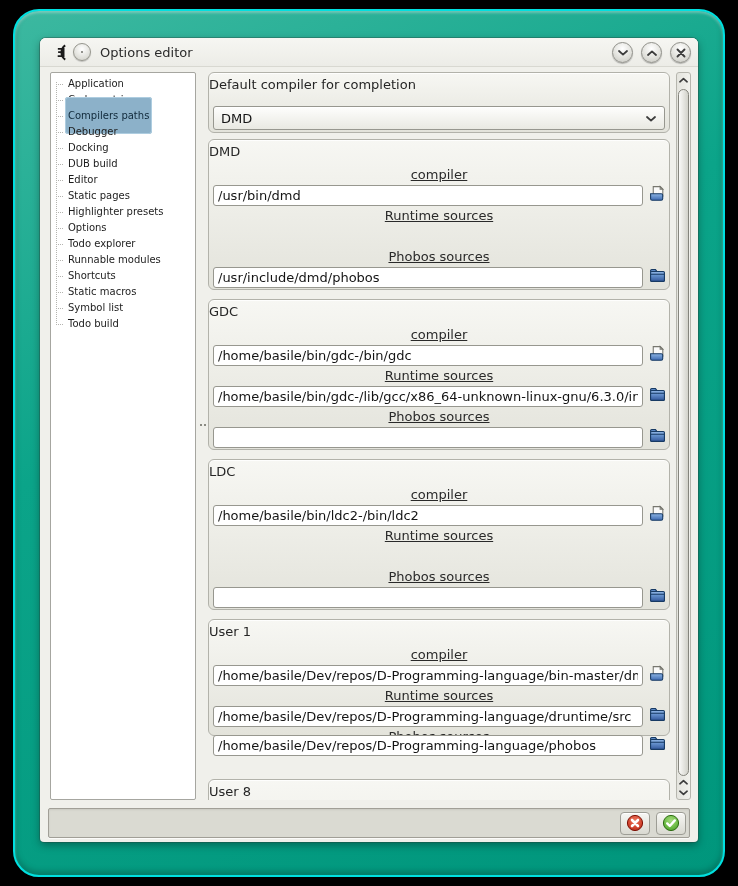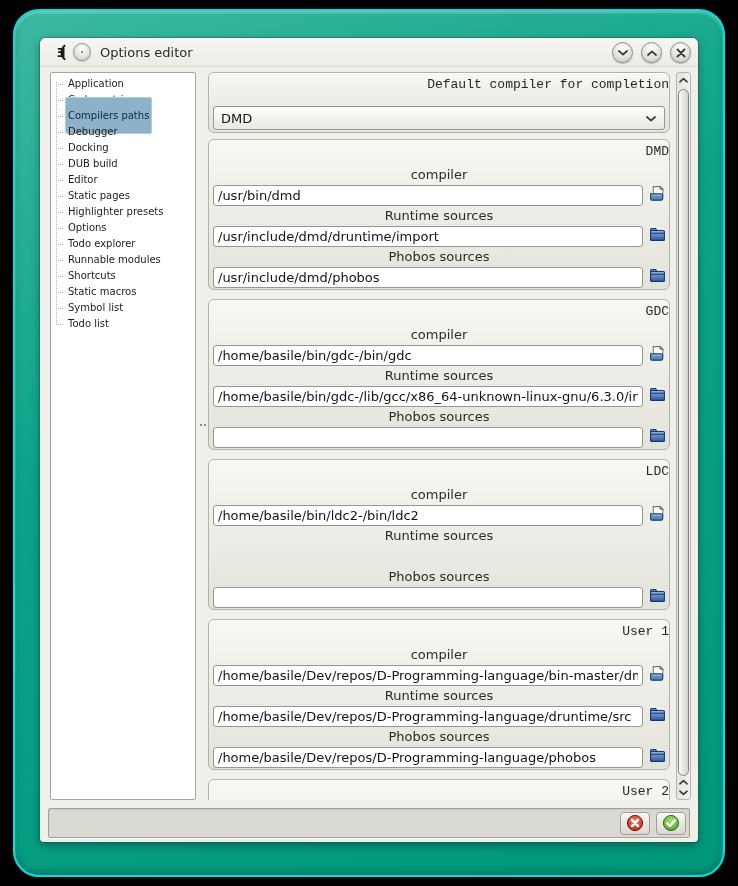--- a/index.html
+++ b/index.html
@@ -53,24 +53,24 @@
 
   .splitter-dots { position:absolute; left:160px; top:386px; width:2px; height:2px;
     background:#8a8a82; box-shadow:4px 0 0 #8a8a82; cursor:col-resize; }
 
   
   .main-clip { position:absolute; left:168px; top:34px; width:462px; height:728px;
     overflow:hidden; }
   .gbox { position:absolute; left:0; width:462px; border:1px solid #b2b2aa;
     border-radius:6px; background:linear-gradient(#f7f7f3,#e3e3db);
     box-shadow:inset 0 1px 0 rgba(255,255,255,.8); }
-  .gbox .group-title { position:absolute; left:0; right:0; top:4px; text-align:right;
-    font-size:13px; color:#262626;font-family:Liberation Mono, monospace; }
+  .gbox .group-title { position:absolute; left:0; right:0; top:4px; text-align:left;
+    font-size:13px; color:#262626; }
   .field-label { position:absolute; left:0; right:0; text-align:center;
-    font-size:13px; color:#2a2a2a; }
+    font-size:13px; color:#2a2a2a;text-decoration:underline; }
   .field-row { position:absolute; left:4px; width:452px; height:21px;
     display:flex; align-items:flex-start; }
   .path-input { flex:0 0 430px; width:430px; height:21px; border:1px solid #97978f;
     border-radius:3px; background:#fff; font-family:"DejaVu Sans",sans-serif;
     font-size:13px; color:#141414; padding:0 4px; outline:none; }
   .icon-btn { margin-left:6px; width:17px; height:17px; border:none; background:none;
     padding:0; cursor:pointer; }
   .i16 { width:17px; height:17px; display:block; }
 
   .combo { position:absolute; left:4px; top:33px; width:452px; height:24px;
@@ -194,21 +194,21 @@
         <li><span class="lbl">DUB build</span></li>
         <li><span class="lbl">Editor</span></li>
         <li><span class="lbl">Static pages</span></li>
         <li><span class="lbl">Highlighter presets</span></li>
         <li><span class="lbl">Options</span></li>
         <li><span class="lbl">Todo explorer</span></li>
         <li><span class="lbl">Runnable modules</span></li>
         <li><span class="lbl">Shortcuts</span></li>
         <li><span class="lbl">Static macros</span></li>
         <li><span class="lbl">Symbol list</span></li>
-        <li><span class="lbl">Todo list</span></li>
+        <li><span class="lbl">Todo build</span></li>
       </ul>
     </div>
 
     <div class="splitter-dots"></div>
 
     <div class="main-clip">
 
       <div class="gbox" style="top:0;height:61px">
         <div class="group-title">Default compiler for completion</div>
         <div class="combo">
@@ -224,28 +224,20 @@
         <div class="field-label" style="top:27px">compiler</div>
         <div class="field-row" style="top:45px">
           <input class="path-input" value="/usr/bin/dmd" style="">
           <button class="icon-btn">
               <svg class="i16">
                 <use href="#icon-openfile"></use>
               </svg>
             </button>
         </div>
         <div class="field-label" style="top:68px">Runtime sources</div>
-        <div class="field-row" style="top:86px">
-          <input class="path-input" value="/usr/include/dmd/druntime/import" style="">
-          <button class="icon-btn">
-              <svg class="i16">
-                <use href="#icon-folder"></use>
-              </svg>
-            </button>
-        </div>
         <div class="field-label" style="top:109px">Phobos sources</div>
         <div class="field-row" style="top:127px">
           <input class="path-input" value="/usr/include/dmd/phobos" style="">
           <button class="icon-btn">
               <svg class="i16">
                 <use href="#icon-folder"></use>
               </svg>
             </button>
         </div>
       </div>
@@ -297,53 +289,53 @@
         <div class="field-row" style="top:127px">
           <input class="path-input" value="" style="">
           <button class="icon-btn">
               <svg class="i16">
                 <use href="#icon-folder"></use>
               </svg>
             </button>
         </div>
       </div>
 
-      <div class="gbox" style="top:547px;height:151px">
+      <div class="gbox" style="top:547px;height:117px">
         <div class="group-title">User 1</div>
         <div class="field-label" style="top:27px">compiler</div>
         <div class="field-row" style="top:45px">
           <input class="path-input" value="/home/basile/Dev/repos/D-Programming-language/bin-master/dmd" style="">
           <button class="icon-btn">
               <svg class="i16">
                 <use href="#icon-openfile"></use>
               </svg>
             </button>
         </div>
         <div class="field-label" style="top:68px">Runtime sources</div>
         <div class="field-row" style="top:86px">
           <input class="path-input" value="/home/basile/Dev/repos/D-Programming-language/druntime/src" style="">
           <button class="icon-btn">
               <svg class="i16">
                 <use href="#icon-folder"></use>
               </svg>
             </button>
         </div>
         <div class="field-label" style="top:109px">Phobos sources</div>
-        <div class="field-row" style="top:127px">
+        <div class="field-row" style="top:115px">
           <input class="path-input" value="/home/basile/Dev/repos/D-Programming-language/phobos" style="">
           <button class="icon-btn">
               <svg class="i16">
                 <use href="#icon-folder"></use>
               </svg>
             </button>
         </div>
       </div>
 
       <div class="gbox" style="top:707px;height:151px">
-        <div class="group-title">User 2</div>
+        <div class="group-title">User 8</div>
       </div>
     </div>
 
     <div class="scrollbar">
       <div class="sb-btn" style="top:1px">
         <svg width="9" height="6">
             <use href="#icon-chev-up"></use>
           </svg>
       </div>
       <div class="sb-thumb"></div>

